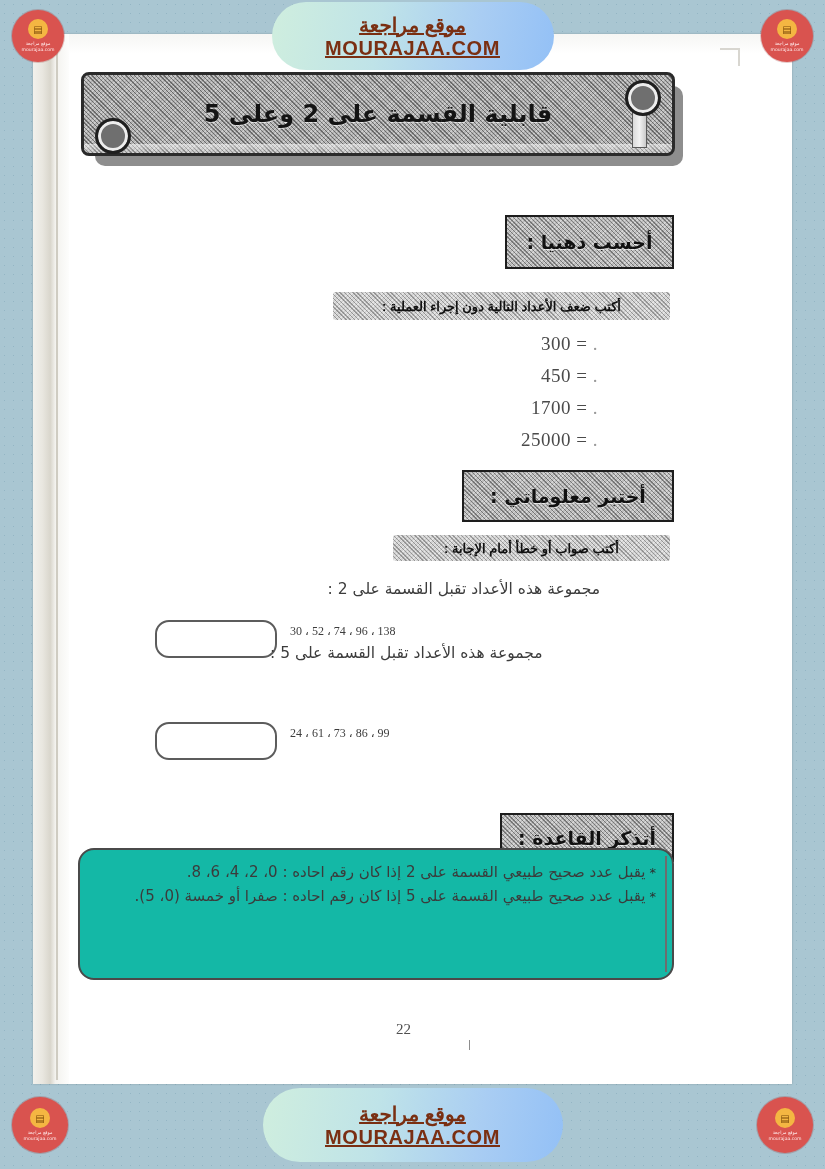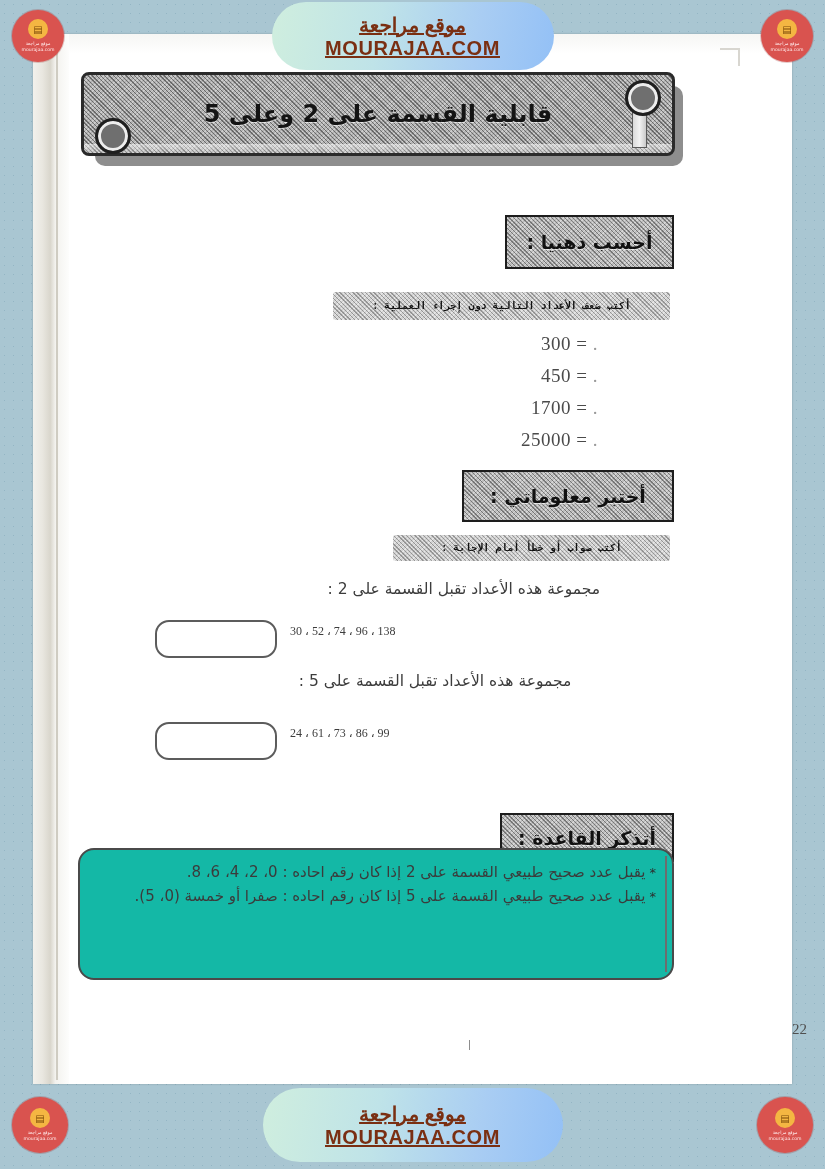--- a/index.html
+++ b/index.html
@@ -265,22 +265,22 @@
     background-color: #d2d2d2;
     background-image:
       repeating-linear-gradient(45deg, rgba(0,0,0,0.30) 0 1px, transparent 1px 3px),
       repeating-linear-gradient(-45deg, rgba(255,255,255,0.45) 0 1px, transparent 1px 3px);
     display: flex;
     align-items: center;
     justify-content: center;
     border-radius: 3px;
   }
   .instruction span {
-    font-family: Liberation Mono, monospace;
-    font-size: 10px;
+    font-family: Liberation Sans, sans-serif;
+    font-size: 13px;
     font-weight: 700;
     color: #101010;
   }
   #instr-double { left: 333px; top: 292px; width: 337px; height: 28px; }
   #instr-truefalse { left: 393px; top: 535px; width: 277px; height: 26px; }
 
   
   #equations {
     position: absolute;
     left: 430px;
@@ -304,21 +304,21 @@
   
   .q-prompt {
     position: absolute;
     font-family: "DejaVu Sans", sans-serif;
     font-size: 15.5px;
     color: #3c3c3c;
     direction: rtl;
     white-space: nowrap;
   }
   #q1-prompt { left: 270px; top: 580px; width: 330px; text-align: right; }
-  #q2-prompt { left: 270px; top: 672px; width: 330px; text-align: center; }
+  #q2-prompt { left: 270px; top: 644px; width: 330px; text-align: left; }
 
   .q-numbers {
     position: absolute;
     font-family: "Liberation Serif", serif;
     font-size: 12px;
     color: #3c3c3c;
     direction: rtl;
     letter-spacing: 0.6px;
     white-space: nowrap;
   }
@@ -371,21 +371,21 @@
     font-size: 13px;
     margin-left: 4px;
   }
 
   
   #page-number {
     position: absolute;
     left: 0;
     top: 1021px;
     width: 807px;
-    text-align: right;
+    text-align: center;
     font-family: "Liberation Serif", serif;
     font-size: 15px;
     color: #4f4f4f;
   }
   #scan-tick {
     position: absolute;
     left: 469px;
     top: 1040px;
     width: 1px;
     height: 10px;

